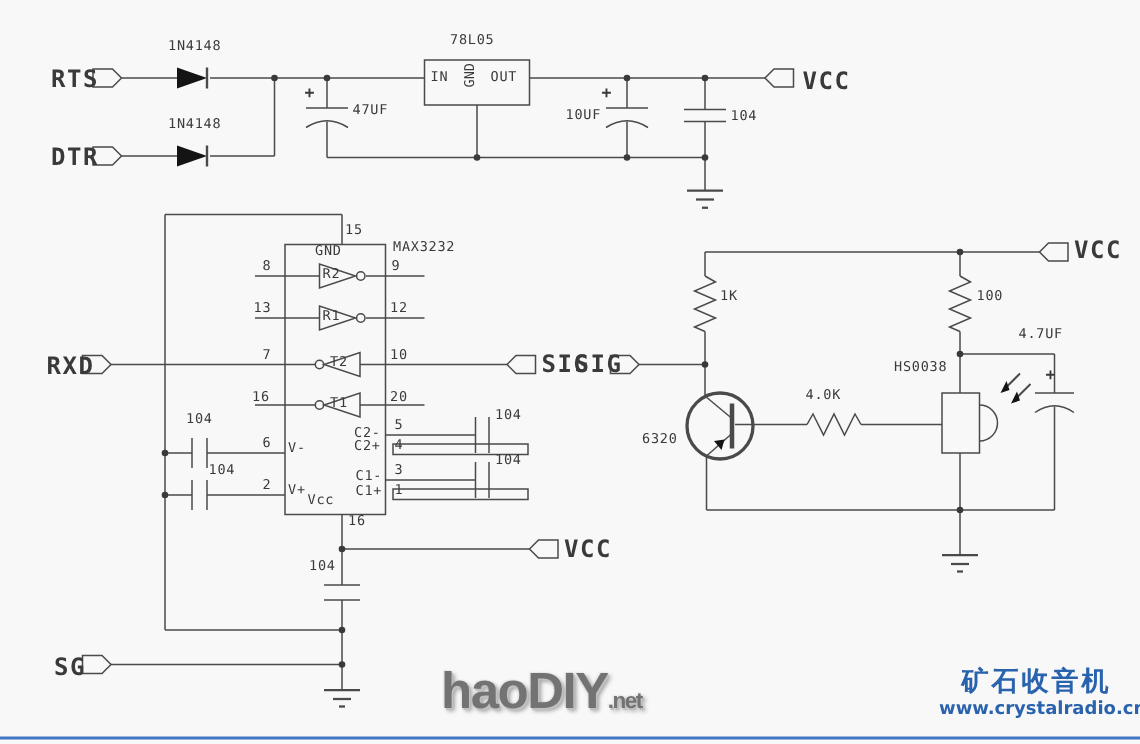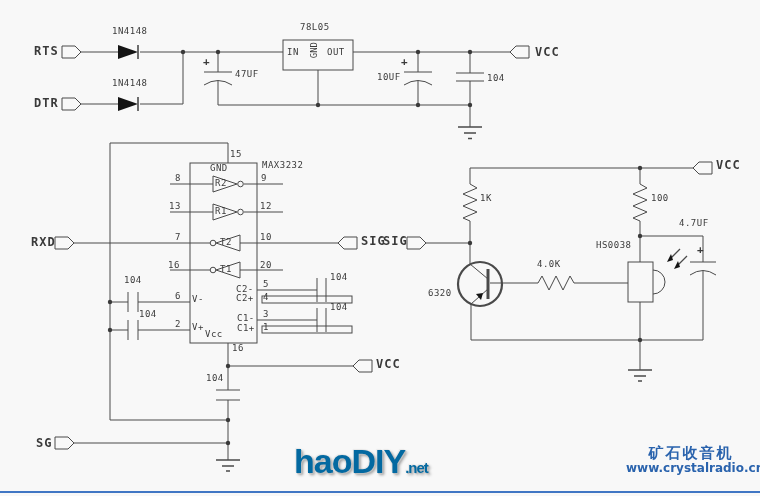--- a/index.html
+++ b/index.html
@@ -1,30 +1,30 @@
 <!DOCTYPE html>
 <html><head>
 <meta charset="utf-8">
 <style>
   html,body{margin:0;padding:0;background:#fff;}
   .canvas{position:relative;width:760px;height:496px;background:#f8f8f8;overflow:hidden;
           font-family:"DejaVu Sans Mono",monospace;}
   svg.schem{position:absolute;left:0;top:0;}
   .lbl{position:absolute;font:9px "DejaVu Sans Mono",monospace;color:#3a3a3a;white-space:nowrap;
        letter-spacing:0.5px;line-height:1;}
-  .lbl-lg{font-size:12px;font-weight:bold;letter-spacing:1px;}
+  .lbl-lg{font-size:16px;font-weight:bold;letter-spacing:1px;}
   .plus{font-size:11px;font-weight:bold;letter-spacing:0;}
   .vert{writing-mode:vertical-rl;transform:rotate(180deg);letter-spacing:0;}
   .wm-hao{position:absolute;left:294px;top:442px;font:bold 34px "Liberation Sans",sans-serif;
-          color:#0369a1;letter-spacing:-1px;
+          color:#737373;letter-spacing:-1px;
           text-shadow:1px 1px 0 #c0c0c0, 2px 2px 3px #9a9a9a, -1px -1px 1px #e8e8e8;}
   .wm-net{font-size:15px;font-weight:bold;}
   .wm-cr{position:absolute;left:626px;top:445px;width:130px;text-align:center;
          color:#2a63ad;font-family:"DejaVu Sans",sans-serif;line-height:1.15;}
-  .wm-cr-title{font-size:15px;font-weight:bold;letter-spacing:2px;white-space:nowrap;}
+  .wm-cr-title{font-size:18px;font-weight:bold;letter-spacing:2px;white-space:nowrap;}
   .wm-cr-url{font-size:12px;font-weight:bold;white-space:nowrap;}
   .blue-bar{position:absolute;left:0;top:491px;width:760px;height:2px;background:#4076c4;}
 </style>
 </head>
 <body>
 
 <div class="canvas">
 
   <svg class="schem" width="760" height="496" viewBox="0 0 760 496" stroke="#4a4a4a" stroke-width="1" fill="none">
 

